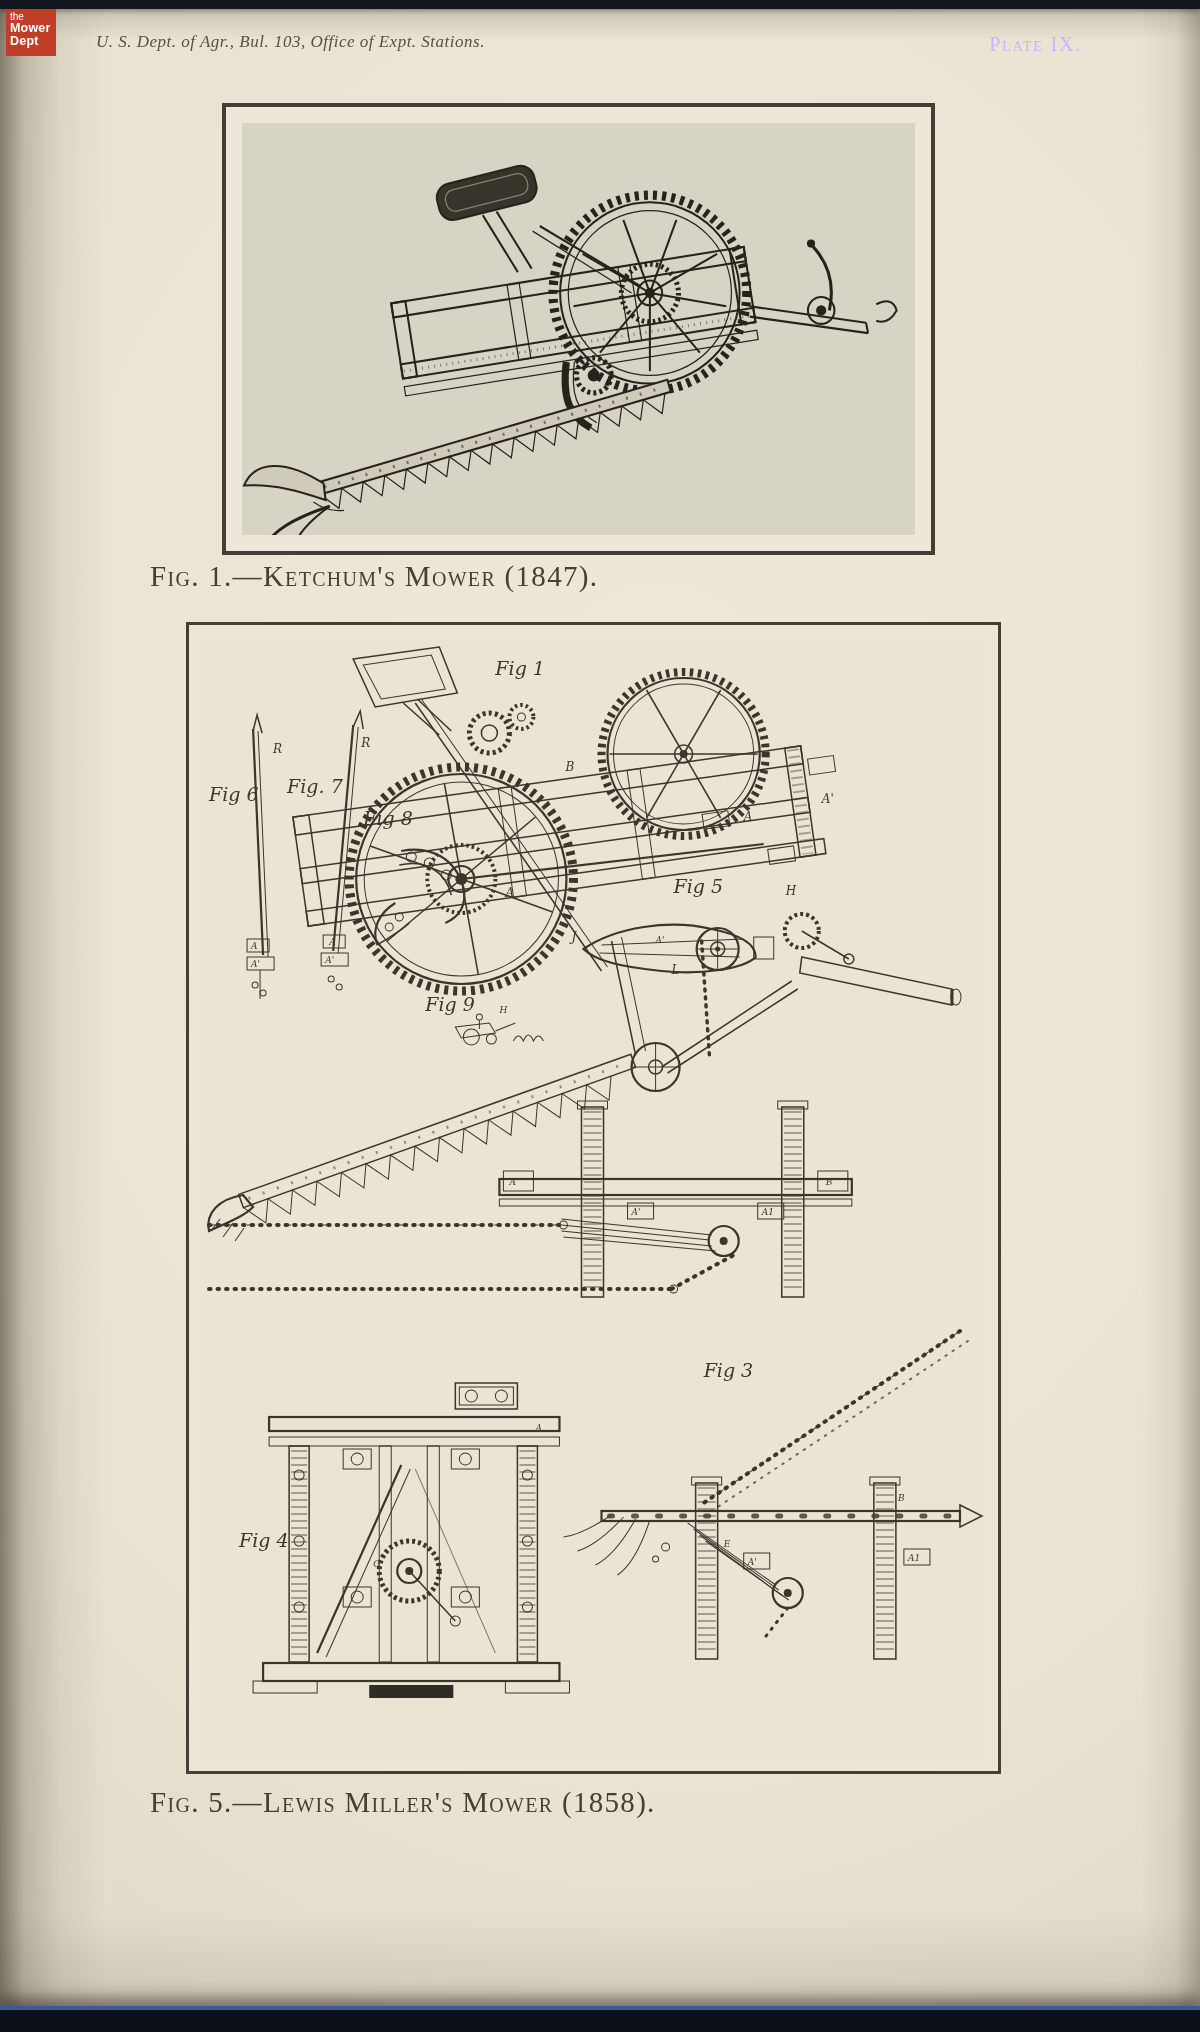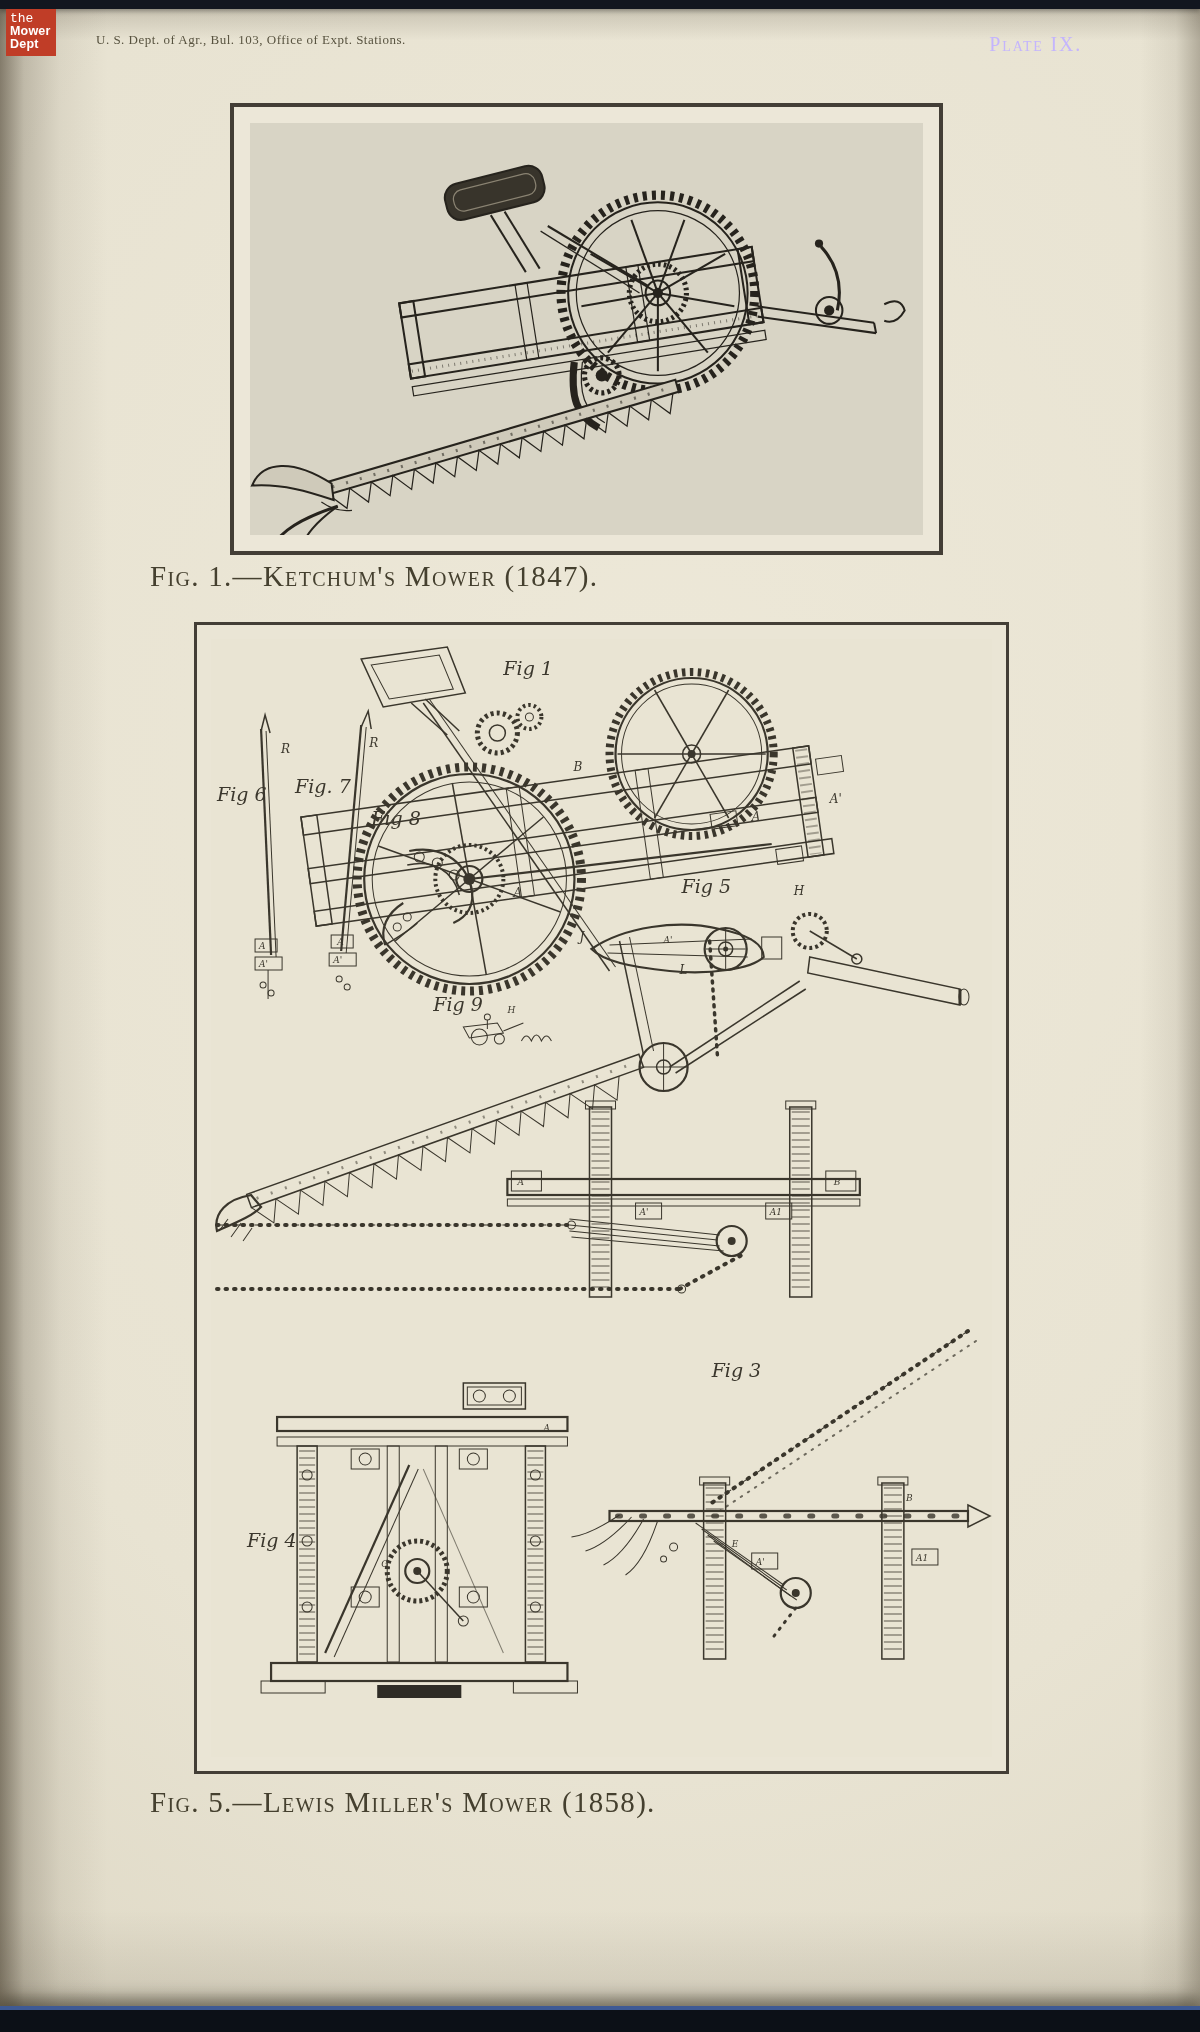--- a/index.html
+++ b/index.html
@@ -22,25 +22,25 @@
       linear-gradient(180deg, rgba(50,40,24,.22) 0%, rgba(50,40,24,0) 2%),
       radial-gradient(120% 90% at 55% 38%, #ede8d8 0%, #e8e3d2 55%, #ded8c5 85%, #d3ccb6 100%);
   }
   .topbar{position:absolute;top:0;left:0;right:0;height:9px;background:#12161f;box-shadow:0 2px 5px rgba(0,0,0,.35);z-index:5;}
   .bottombar{position:absolute;bottom:0;left:0;right:0;height:22px;background:var(--scan_bar);border-top:4px solid var(--scan_blue);box-shadow:0 -8px 16px rgba(30,26,14,.45);z-index:5;}
   .logo{
     position:absolute;left:6px;top:9px;width:50px;height:47px;z-index:6;
     background:var(--logo_red);color:#fff;box-sizing:border-box;padding:3px 4px;
     font-family:"Liberation Sans", sans-serif;line-height:1.02;
   }
-  .logo-the{display:block;font-size:13px;font-family:Liberation Mono, monospace;}
+  .logo-the{display:block;font-size:10px;}
   .logo-henry,.logo-ford{display:block;font-size:12.5px;font-weight:bold;letter-spacing:.2px;}
-  .header-left{position:absolute;left:96px;top:32px;font-size:13px;color:#57523f;letter-spacing:.5px;}
+  .header-left{position:absolute;left:96px;top:32px;font-size:17px;color:#57523f;letter-spacing:.5px;font-style:italic;}
   .header-right{position:absolute;right:118px;top:33px;font-size:20px;font-variant:small-caps;letter-spacing:1.8px;color:#c4b5fd;}
-  .fig-frame{position:absolute;box-sizing:border-box;background:#ece7d8;margin-left:8px;}
+  .fig-frame{position:absolute;box-sizing:border-box;background:#ece7d8;}
   .fig1-frame{left:222px;top:103px;width:713px;height:452px;border:4px solid var(--frame_border);padding:16px;}
   .fig1-frame svg{width:100%;height:100%;display:block;background:var(--plate1_bg);}
   .fig2-frame{left:186px;top:622px;width:815px;height:1152px;border:3px solid var(--frame_border);padding:14px;background:#eae5d5;}
   .fig2-frame svg{width:100%;height:100%;display:block;background:var(--plate2_bg);}
   .caption{position:absolute;left:150px;width:860px;font-variant:small-caps;letter-spacing:1.3px;font-size:29px;color:var(--caption);}
   .c1{top:560px;}
   .c2{top:1786px;}
   
   .ln{fill:none;stroke:#3a362c;stroke-width:1.5;}
   .ln1{fill:none;stroke:#3a362c;stroke-width:1;}

